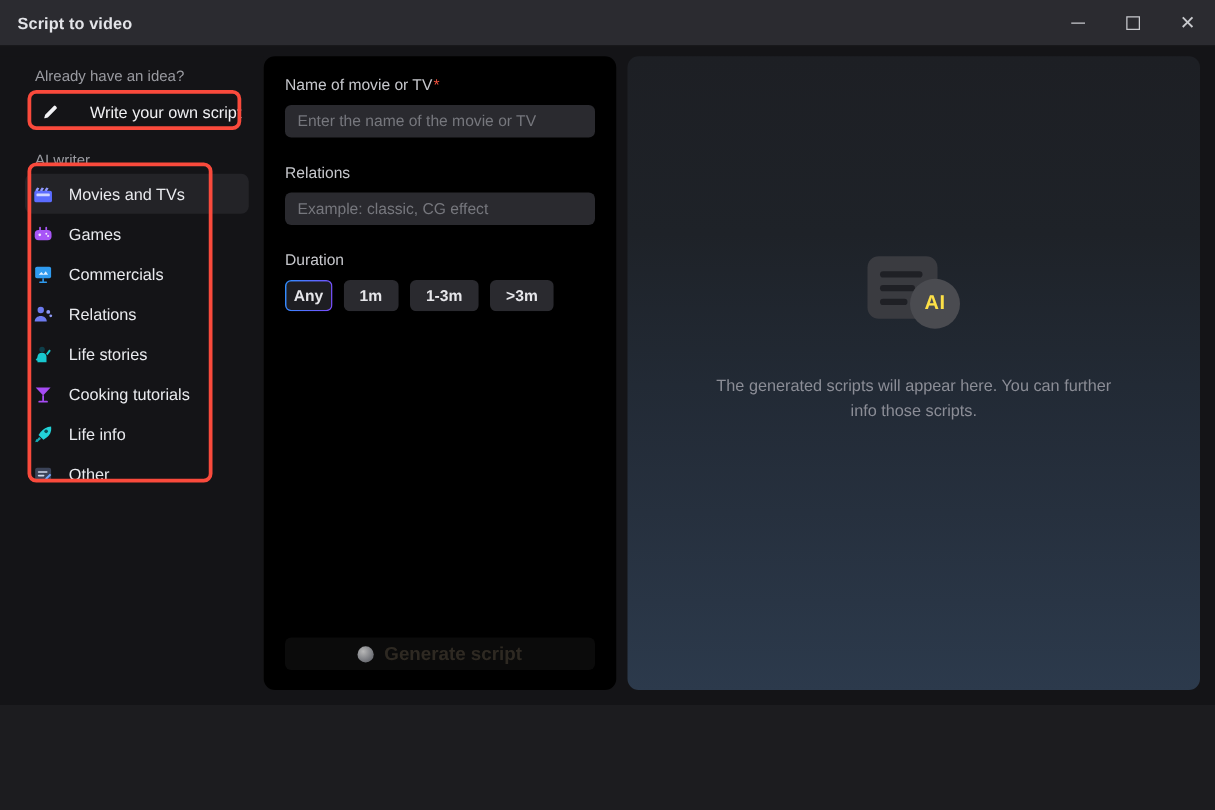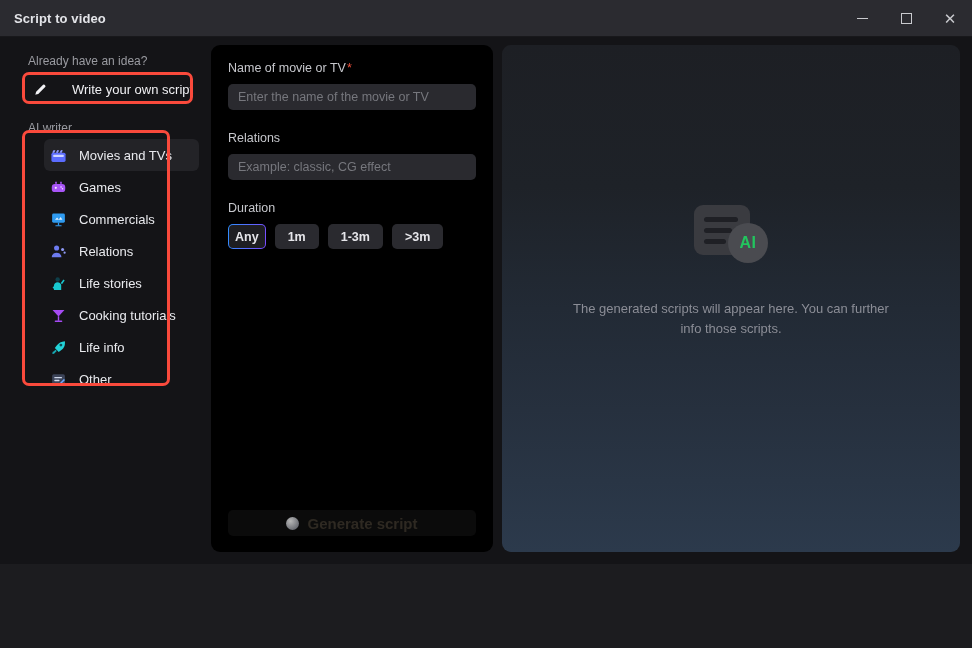--- a/index.html
+++ b/index.html
@@ -76,21 +76,21 @@
     font-size: 13px; color: #f0f0f3; margin-left: 11px; font-weight: 500;
   }
   .ai-writer-label {
     font-size: 12px; color: #9a9ba1;
     padding-left: 28px;
     margin-top: 18px; margin-bottom: 4px;
   }
   .nav-list { padding: 0; }
   .nav-item {
     height: 32px;
-    margin: 0 12px 0 44px;
+    margin: 0 12px 0 20px;
     display: flex; align-items: center;
     border-radius: 6px;
     padding-left: 6px;
   }
   .nav-item.active { background: #232327; }
   .nav-icon {
     width: 17px; height: 17px;
     display: flex; align-items: center; justify-content: center;
     flex: 0 0 17px;
   }
@@ -212,21 +212,21 @@
     height: 5px; border-radius: 3px; background: #1f2025;
   }
   .ai-doc .l1 { top: 16px; width: 34px; }
   .ai-doc .l2 { top: 27px; width: 28px; }
   .ai-doc .l3 { top: 38px; width: 22px; }
   .ai-doc .badge {
     position: absolute; right: 0; bottom: 0;
     width: 40px; height: 40px; border-radius: 50%;
     background: #4a4b50;
     display: flex; align-items: center; justify-content: center;
-    color: #22c55e;
+    color: #fde047;
     font-size: 16px; font-weight: bold; letter-spacing: .5px;
   }
   .placeholder-text {
     margin-top: 36px;
     width: 330px;
     text-align: center;
     font-size: 13px;
     line-height: 20px;
     color: #8b8d96;
   }

